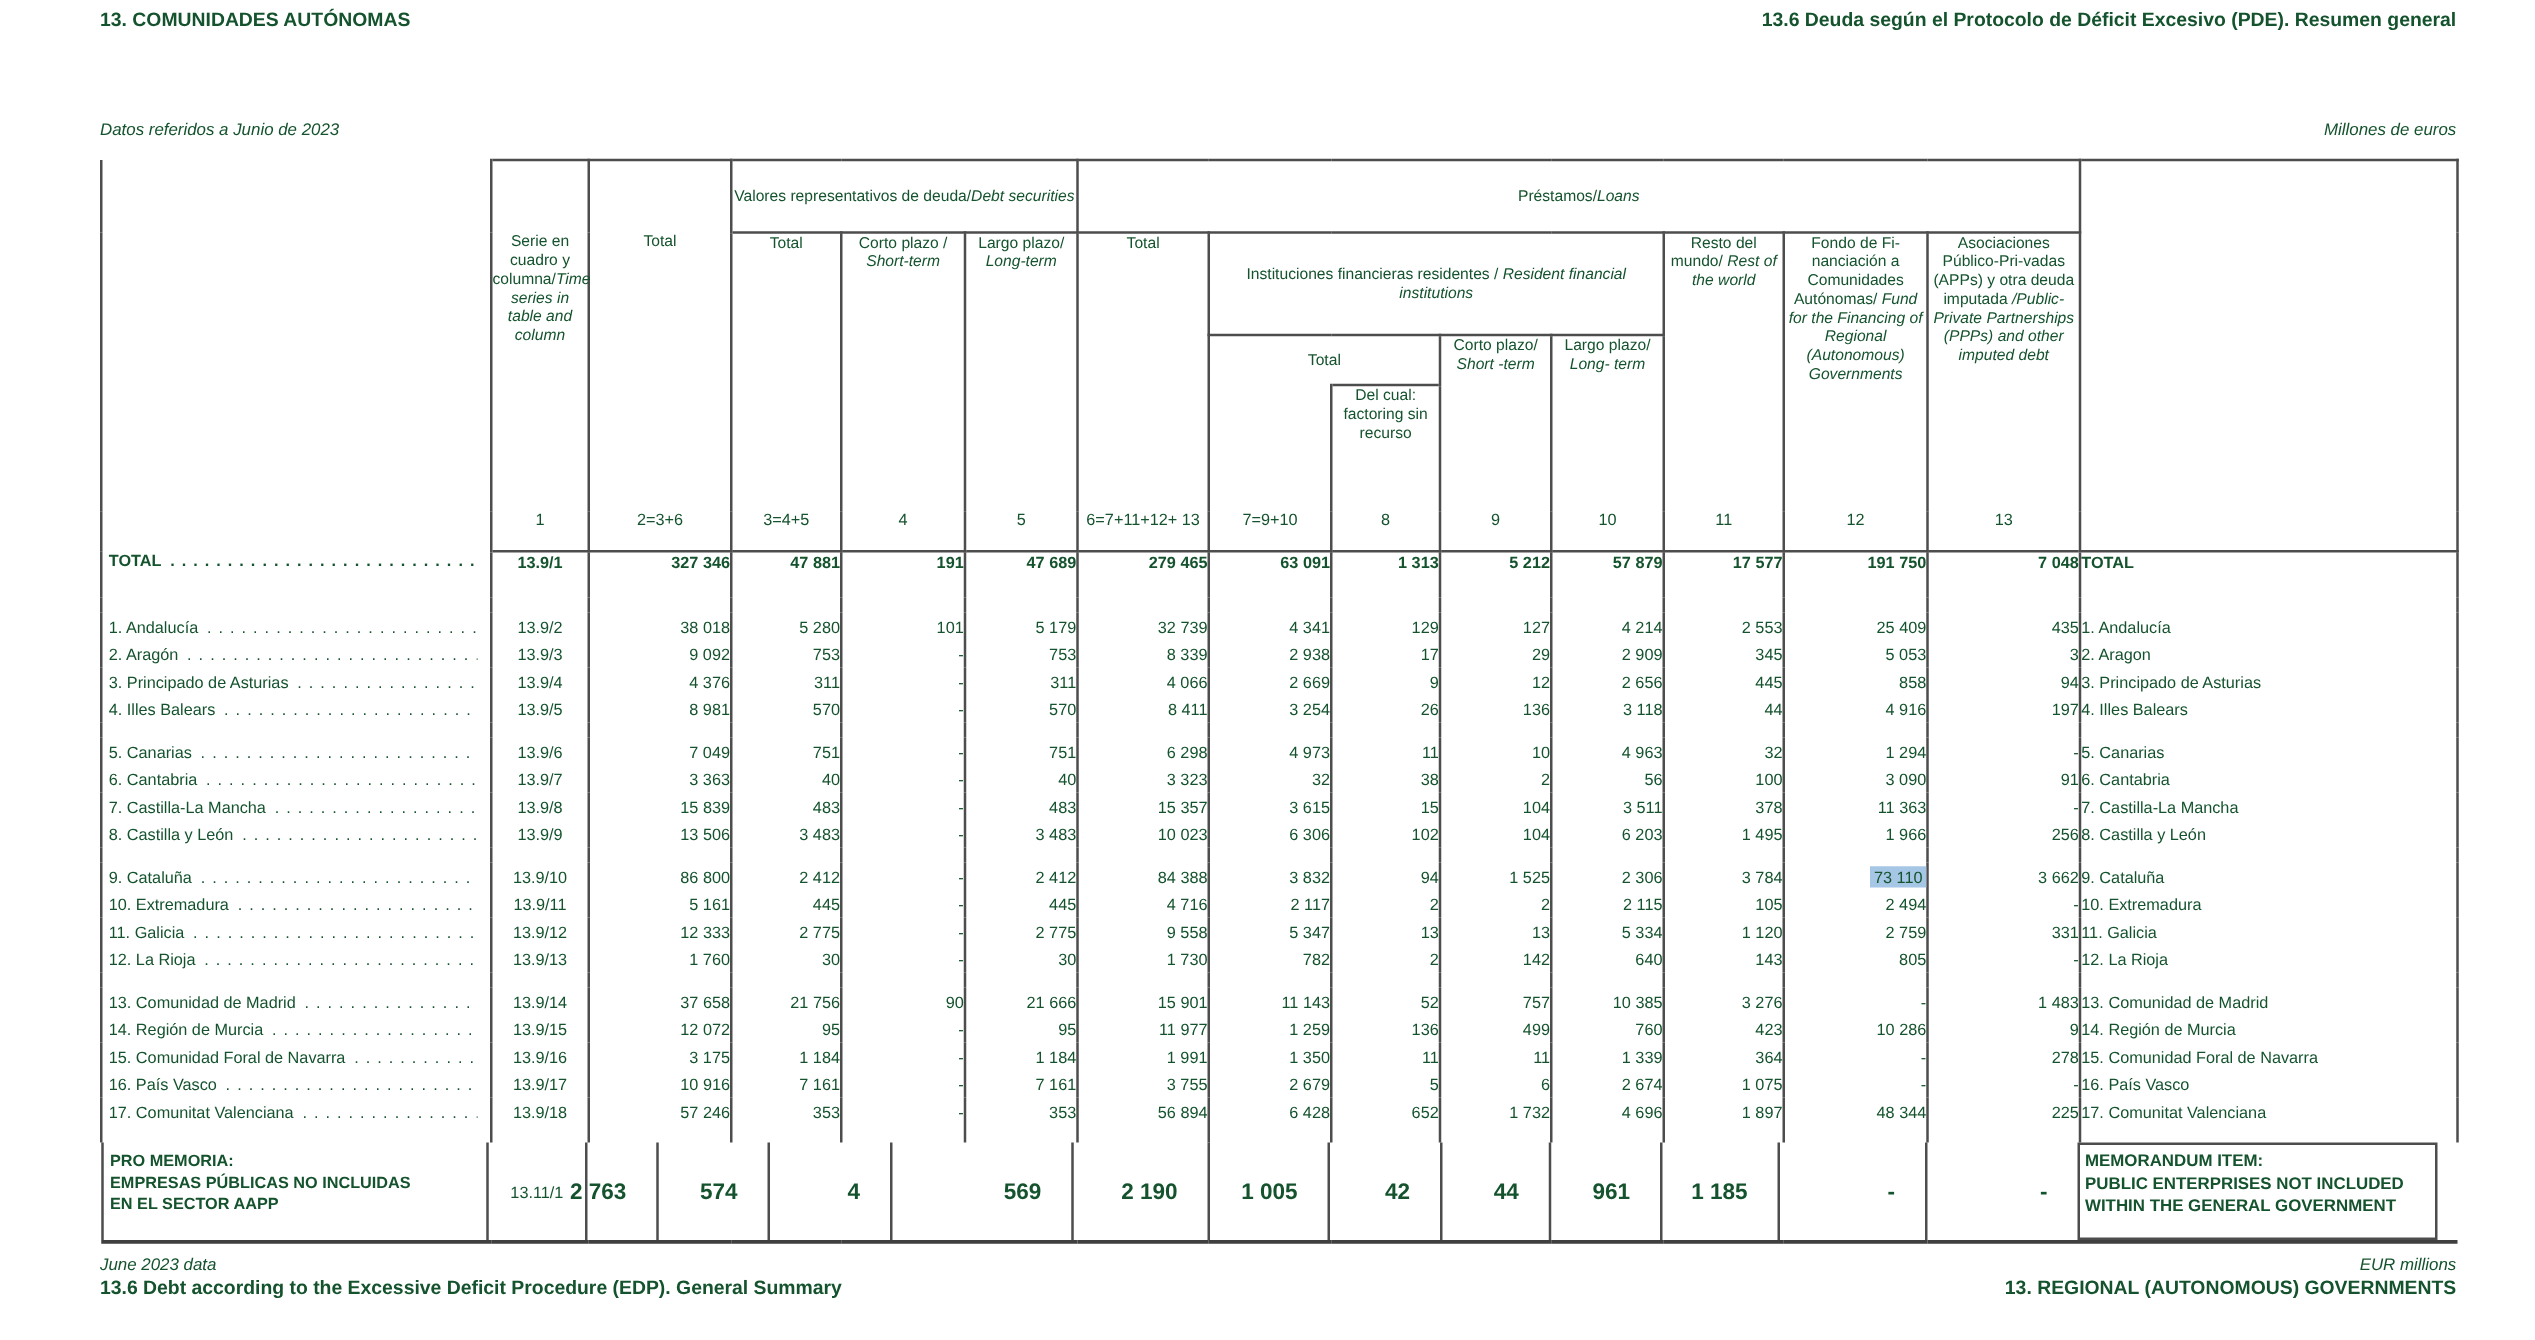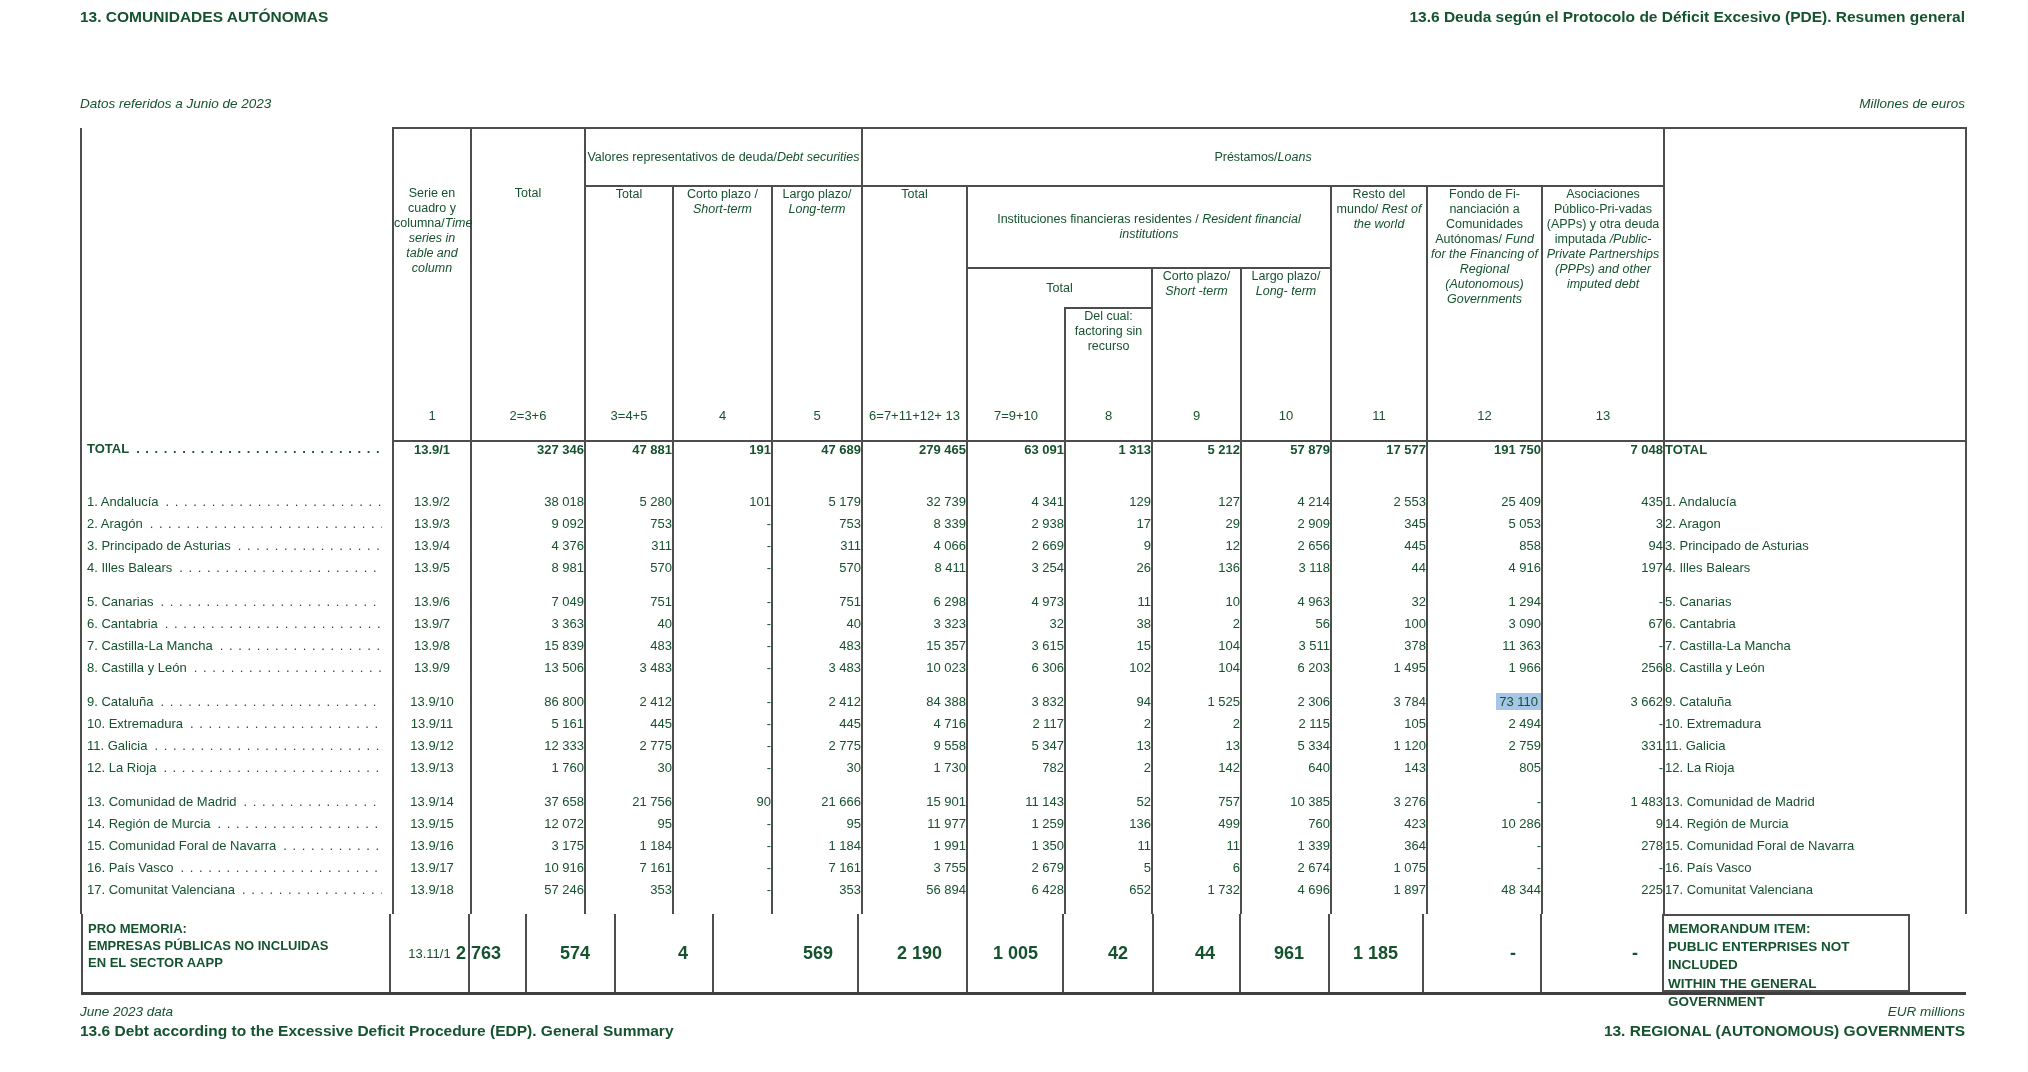--- a/index.html
+++ b/index.html
@@ -43,21 +43,21 @@
   .memo-flex{display:flex;height:78px;align-items:stretch;}
   .mcell{box-sizing:border-box;border-right:2px solid #4d4d4d;display:flex;align-items:center;
          justify-content:flex-end;padding-right:24px;font-size:18px;font-weight:bold;white-space:nowrap;}
   .m-label{box-sizing:border-box;width:310px;border-left:2px solid #4d4d4d;border-right:2px solid #4d4d4d;
            padding:6px 0 0 5px;font-size:13px;font-weight:bold;line-height:1.32;}
   .m-serie{box-sizing:border-box;width:79px;border-right:2px solid #4d4d4d;display:flex;align-items:center;
            justify-content:center;font-size:13px;font-weight:normal;}
   .mv0{width:57px;}.mv1{width:89px;}.mv2{width:98px;}.mv3{width:145px;}.mv4{width:109px;}
   .mv5{width:96px;}.mv6{width:90px;}.mv7{width:87px;}.mv8{width:89px;}.mv9{width:94px;}
   .mv10{width:118px;}.mv11{width:120px;border-right:none;}
-  .m-en{box-sizing:border-box;width:248px;border:2px solid #4d4d4d;padding:4px 0 0 4px;
+  .m-en{box-sizing:border-box;width:288px;border:2px solid #4d4d4d;padding:4px 0 0 4px;
         font-size:13.5px;font-weight:bold;line-height:1.35;}
 </style>
 </head>
 <body>
 
 <div class="page">
   <div class="title-left">13. COMUNIDADES AUTÓNOMAS</div>
   <div class="title-right">13.6 Deuda según el Protocolo de Déficit Excesivo (PDE). Resumen general</div>
   <div class="sub-left">Datos referidos a Junio de 2023</div>
   <div class="sub-right">Millones de euros</div>
@@ -305,21 +305,21 @@
           <td class="br val">40</td>
           <td class="br val">-</td>
           <td class="br val">40</td>
           <td class="br val">3 323</td>
           <td class="br val">32</td>
           <td class="br val">38</td>
           <td class="br val">2</td>
           <td class="br val">56</td>
           <td class="br val">100</td>
           <td class="br val">3 090</td>
-          <td class="br val">67</td>
+          <td class="br val">91</td>
           <td class="br rlab">6. Cantabria</td>
         </tr>
         <tr class="data-row">
           <td class="bl br">
             <div class="lblwrap">
               <span class="nm">7. Castilla-La Mancha</span>
               <span class="ldr">. . . . . . . . . . . . . . . . . . . . . . . . . . . . . . . . . .</span>
             </div>
           </td>
           <td class="br ser">13.9/8</td>

